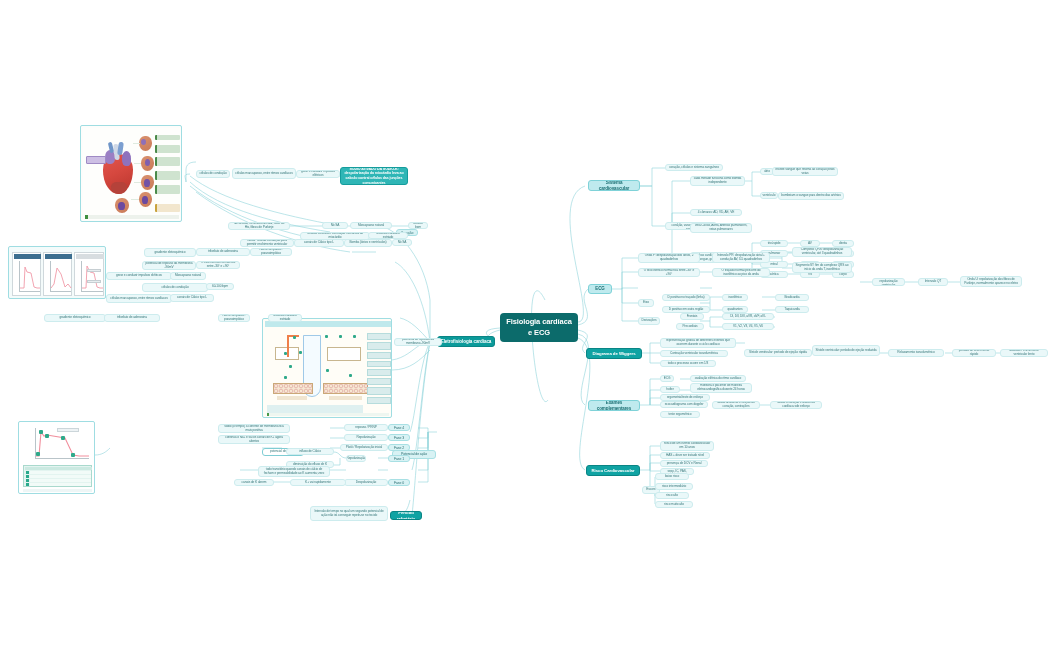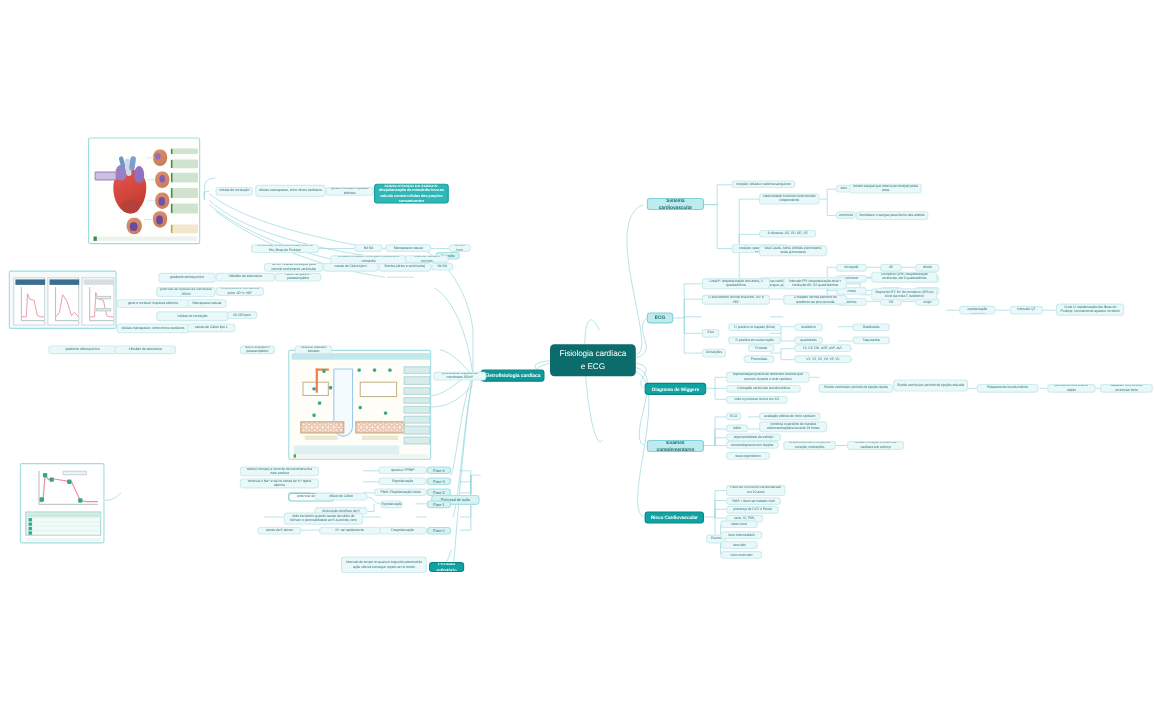--- a/index.html
+++ b/index.html
@@ -6,21 +6,21 @@
   html,body { width:1050px; height:650px; overflow:hidden; background:#ffffff;
               font-family:"Liberation Sans", sans-serif; }
   #canvas { position:relative; width:1050px; height:650px; background:#fff; }
   svg.links { position:absolute; left:0; top:0; width:1050px; height:650px; pointer-events:none; }
 
   .node { position:absolute; border-radius:3px; display:flex; align-items:center;
           justify-content:center; text-align:center; line-height:1.15;
           letter-spacing:-0.1px; padding:1px 2px; overflow:hidden; }
 
   
-  .n-root { background:#0c6b6b; color:#ffffff; font-weight:normal; font-size:7.5px;
+  .n-root { background:#0c6b6b; color:#ffffff; font-weight:bold; font-size:7.5px;
             border-radius:4px; padding:4px 6px; line-height:1.4; }
   
   .n-dark { background:#0b9a9a; color:#ffffff; font-weight:bold; font-size:4.6px;
             border:1px solid #0a8585; }
   .n-dark2{ background:#10a3a3; color:#ffffff; font-weight:bold; font-size:4.4px;
             border:1px solid #0a8585; }
   
   .n-main { background:#bfeaee; color:#1a6e72; font-weight:bold; font-size:4.5px;
             border:1px solid #7fd2d8; }
   

